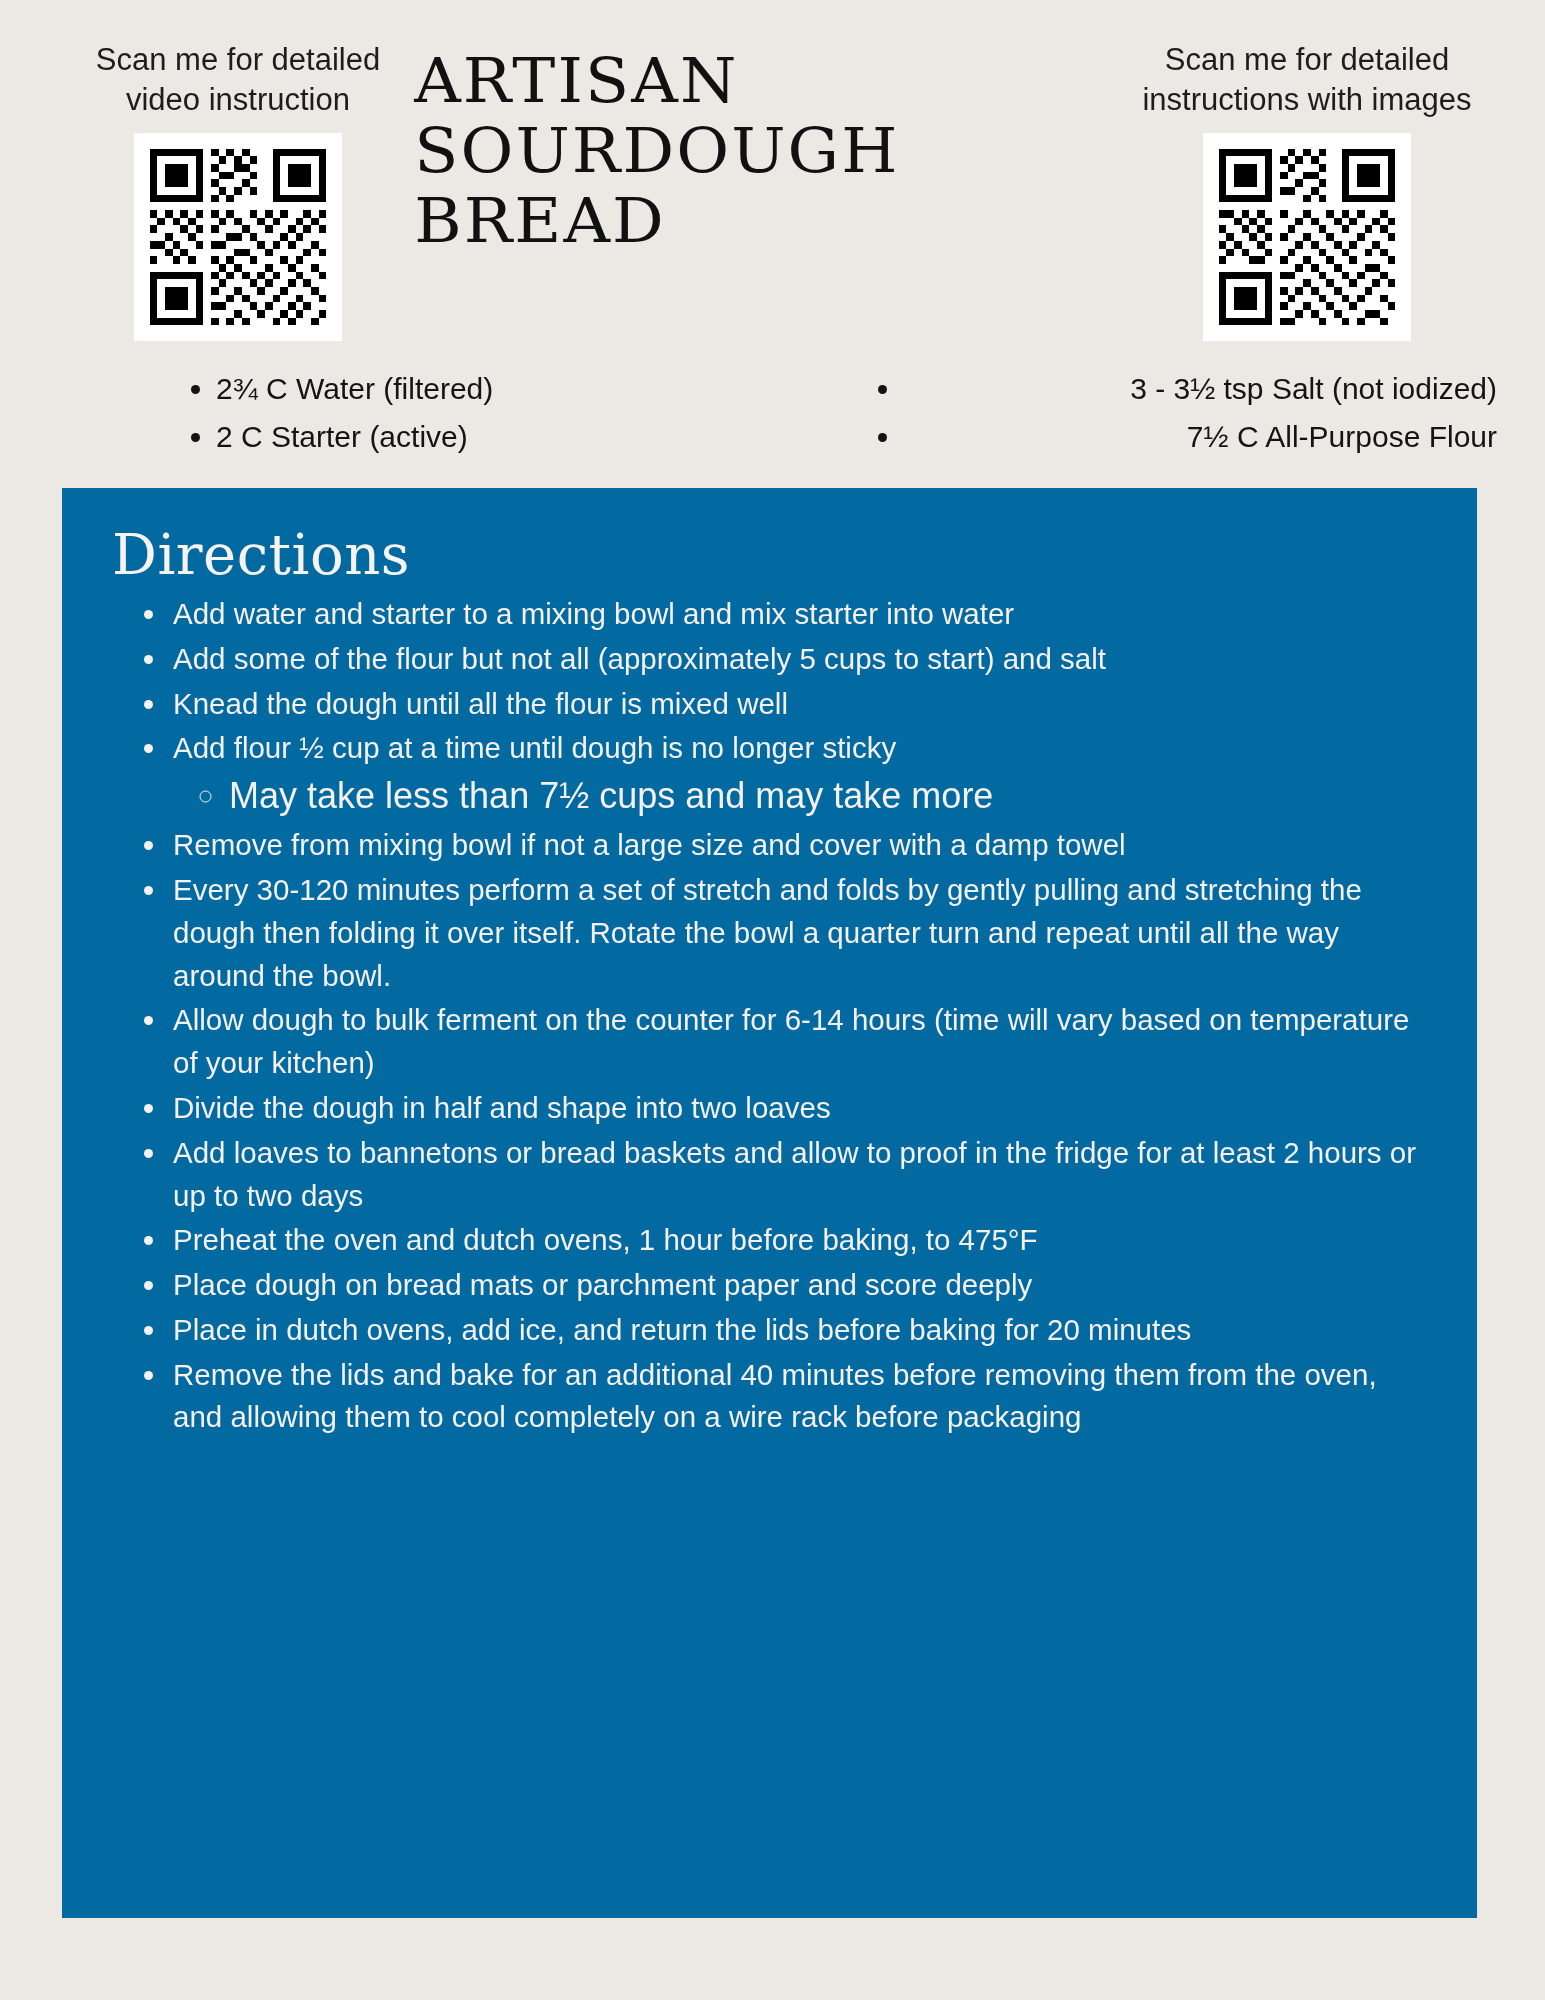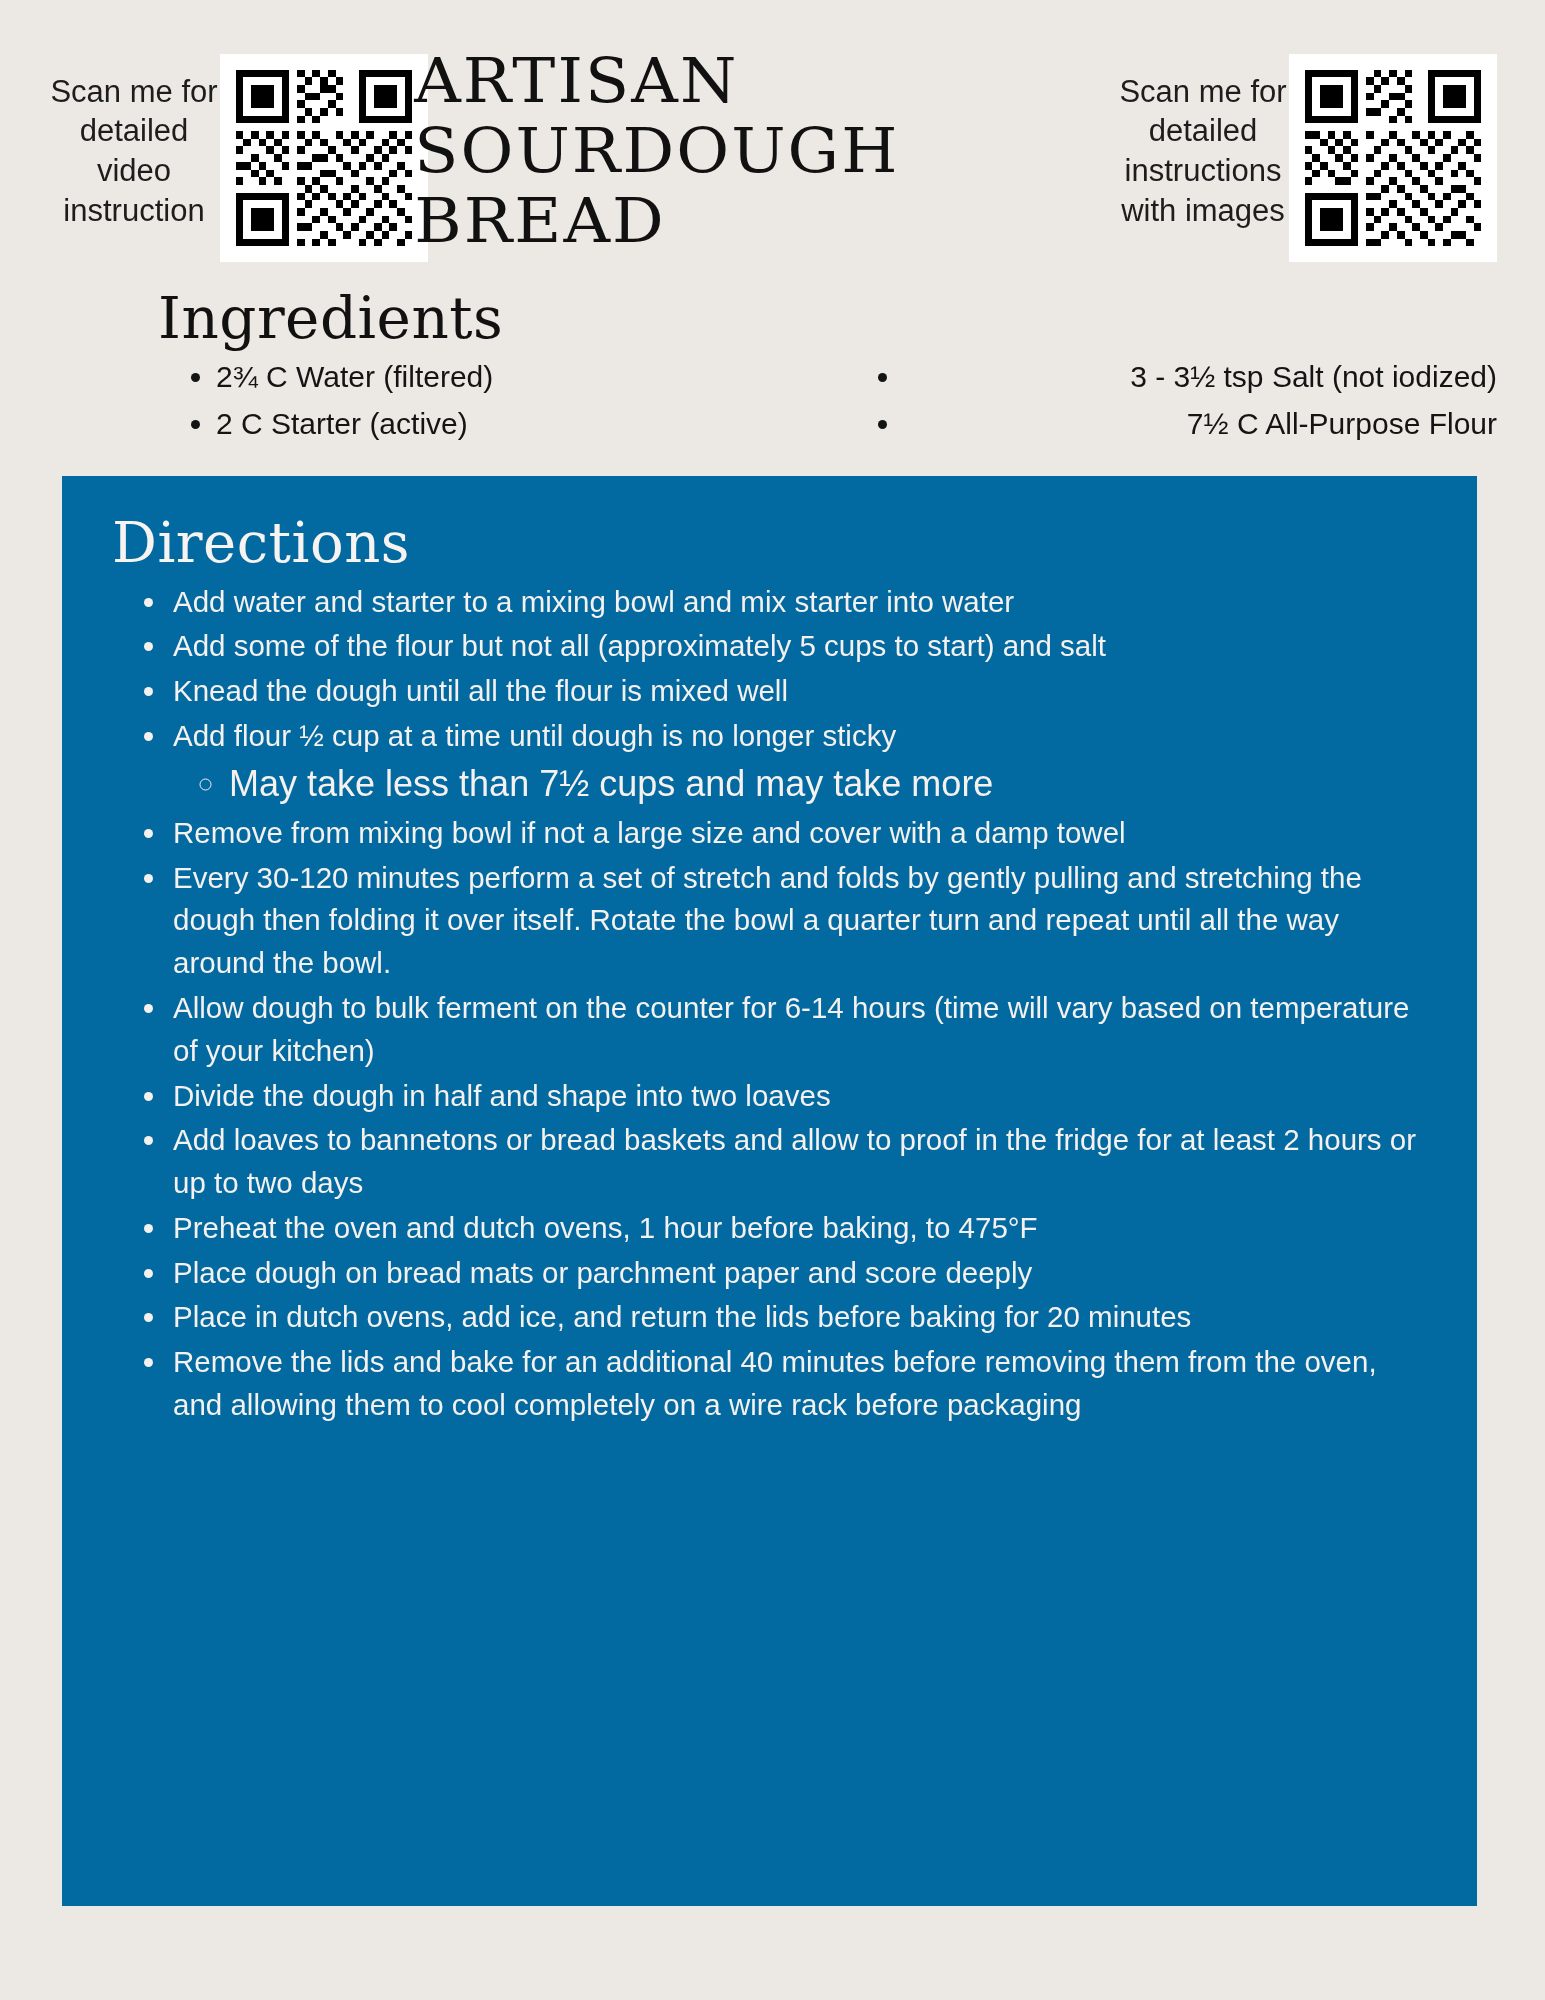--- a/index.html
+++ b/index.html
@@ -27,20 +27,21 @@
   .header {
     display: flex;
     align-items: flex-start;
     justify-content: space-between;
     padding: 40px 48px 0 48px;
     box-sizing: border-box;
   }
   .scan-col {
     width: 380px;
     display: flex;
+    flex-direction: column;
     align-items: center;
   }
   .scan-col.left { align-items: center; }
   .scan-caption {
     font-size: 31px;
     line-height: 1.28;
     text-align: center;
     color: #1d1d1d;
     font-family: "Liberation Sans", sans-serif;
     max-width: 360px;
@@ -452,21 +453,20 @@
               <rect x="19" y="23" width="1" height="1"></rect>
               <rect x="22" y="23" width="1" height="1"></rect>
           </g>
         </svg>
       </div>
     </div>
 
   </div>
 
   <div class="ingredients-section">
-    <div class="section-heading">Ingredients</div>
     <div class="ing-cols">
       <div class="ing-col left">
         <ul class="ing-list">
           <li>2¾ C Water (filtered)</li>
           <li>2 C Starter (active)</li>
         </ul>
       </div>
       <div class="ing-col right">
         <ul class="ing-list">
           <li>3 - 3½ tsp Salt (not iodized)</li>

